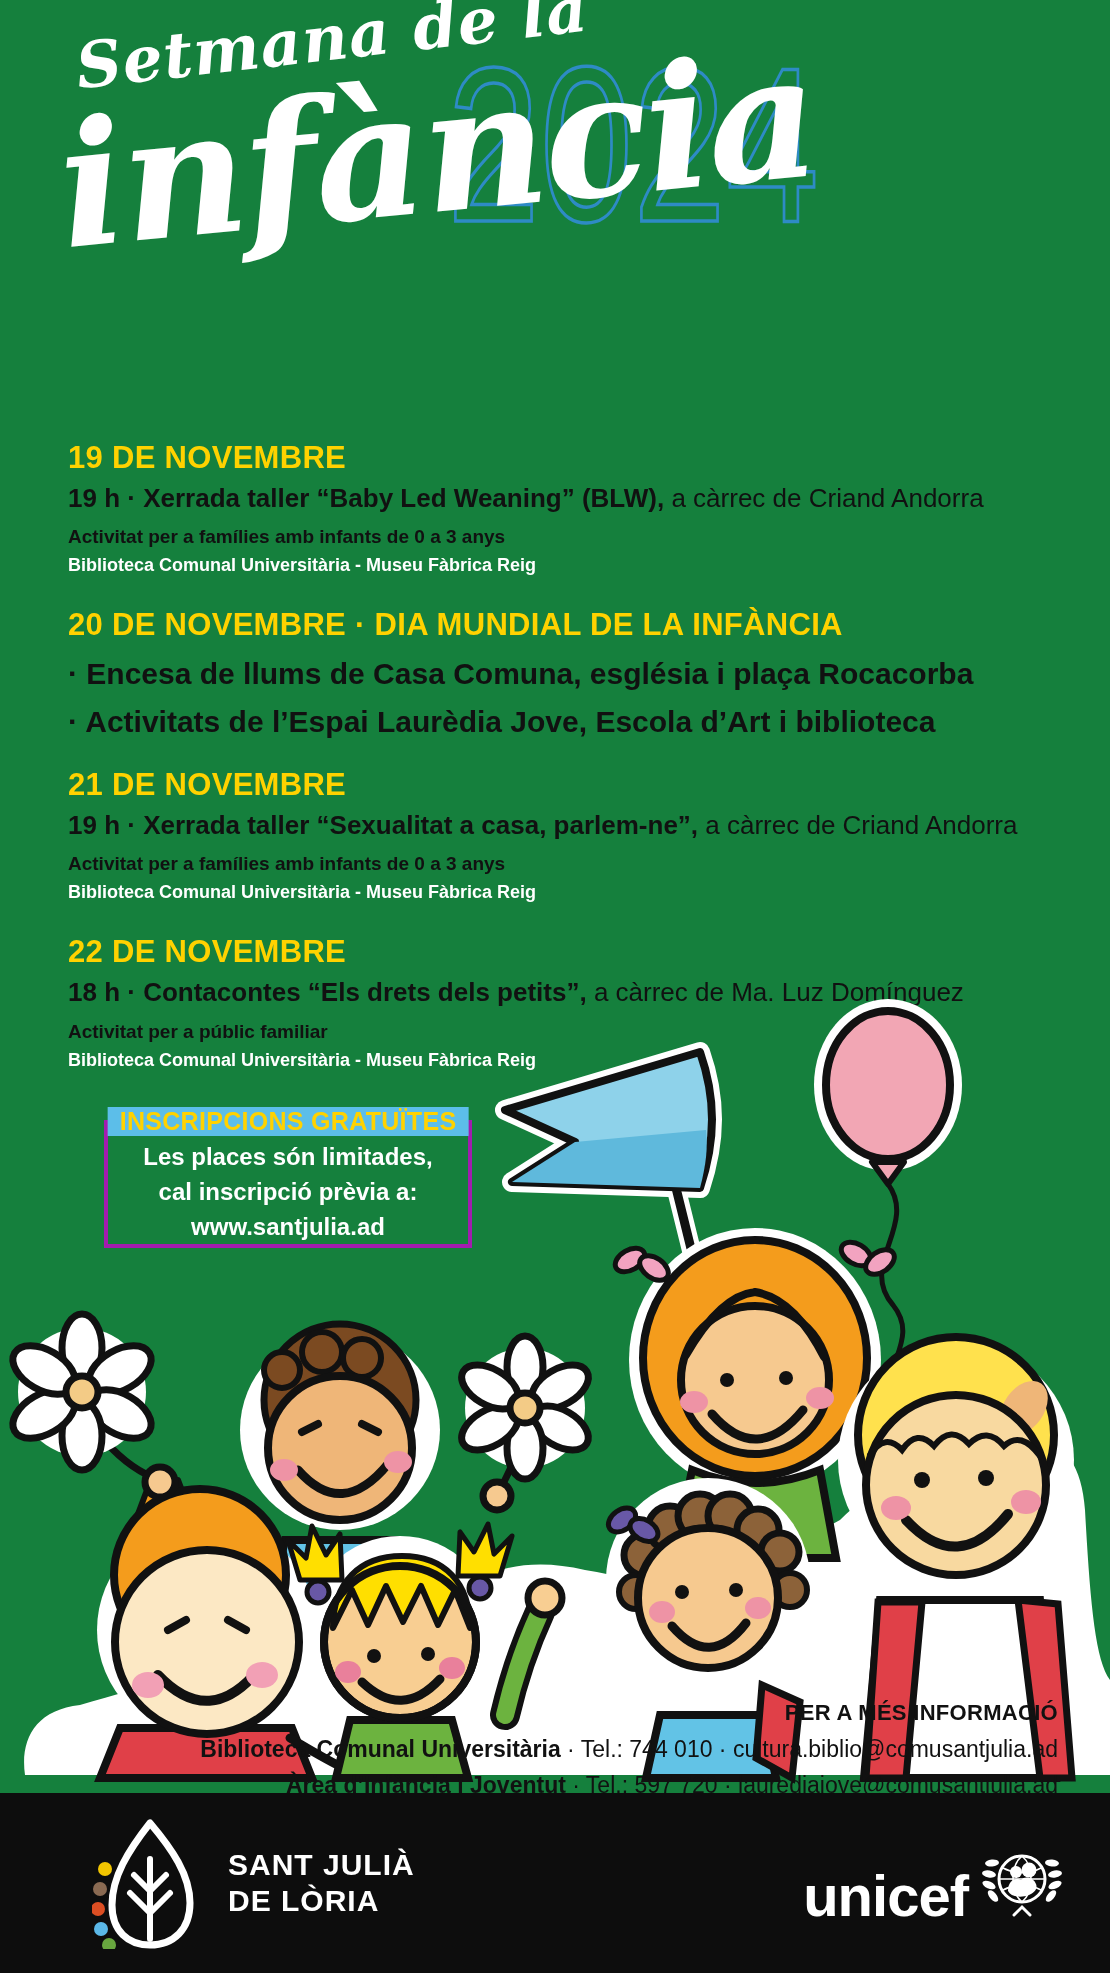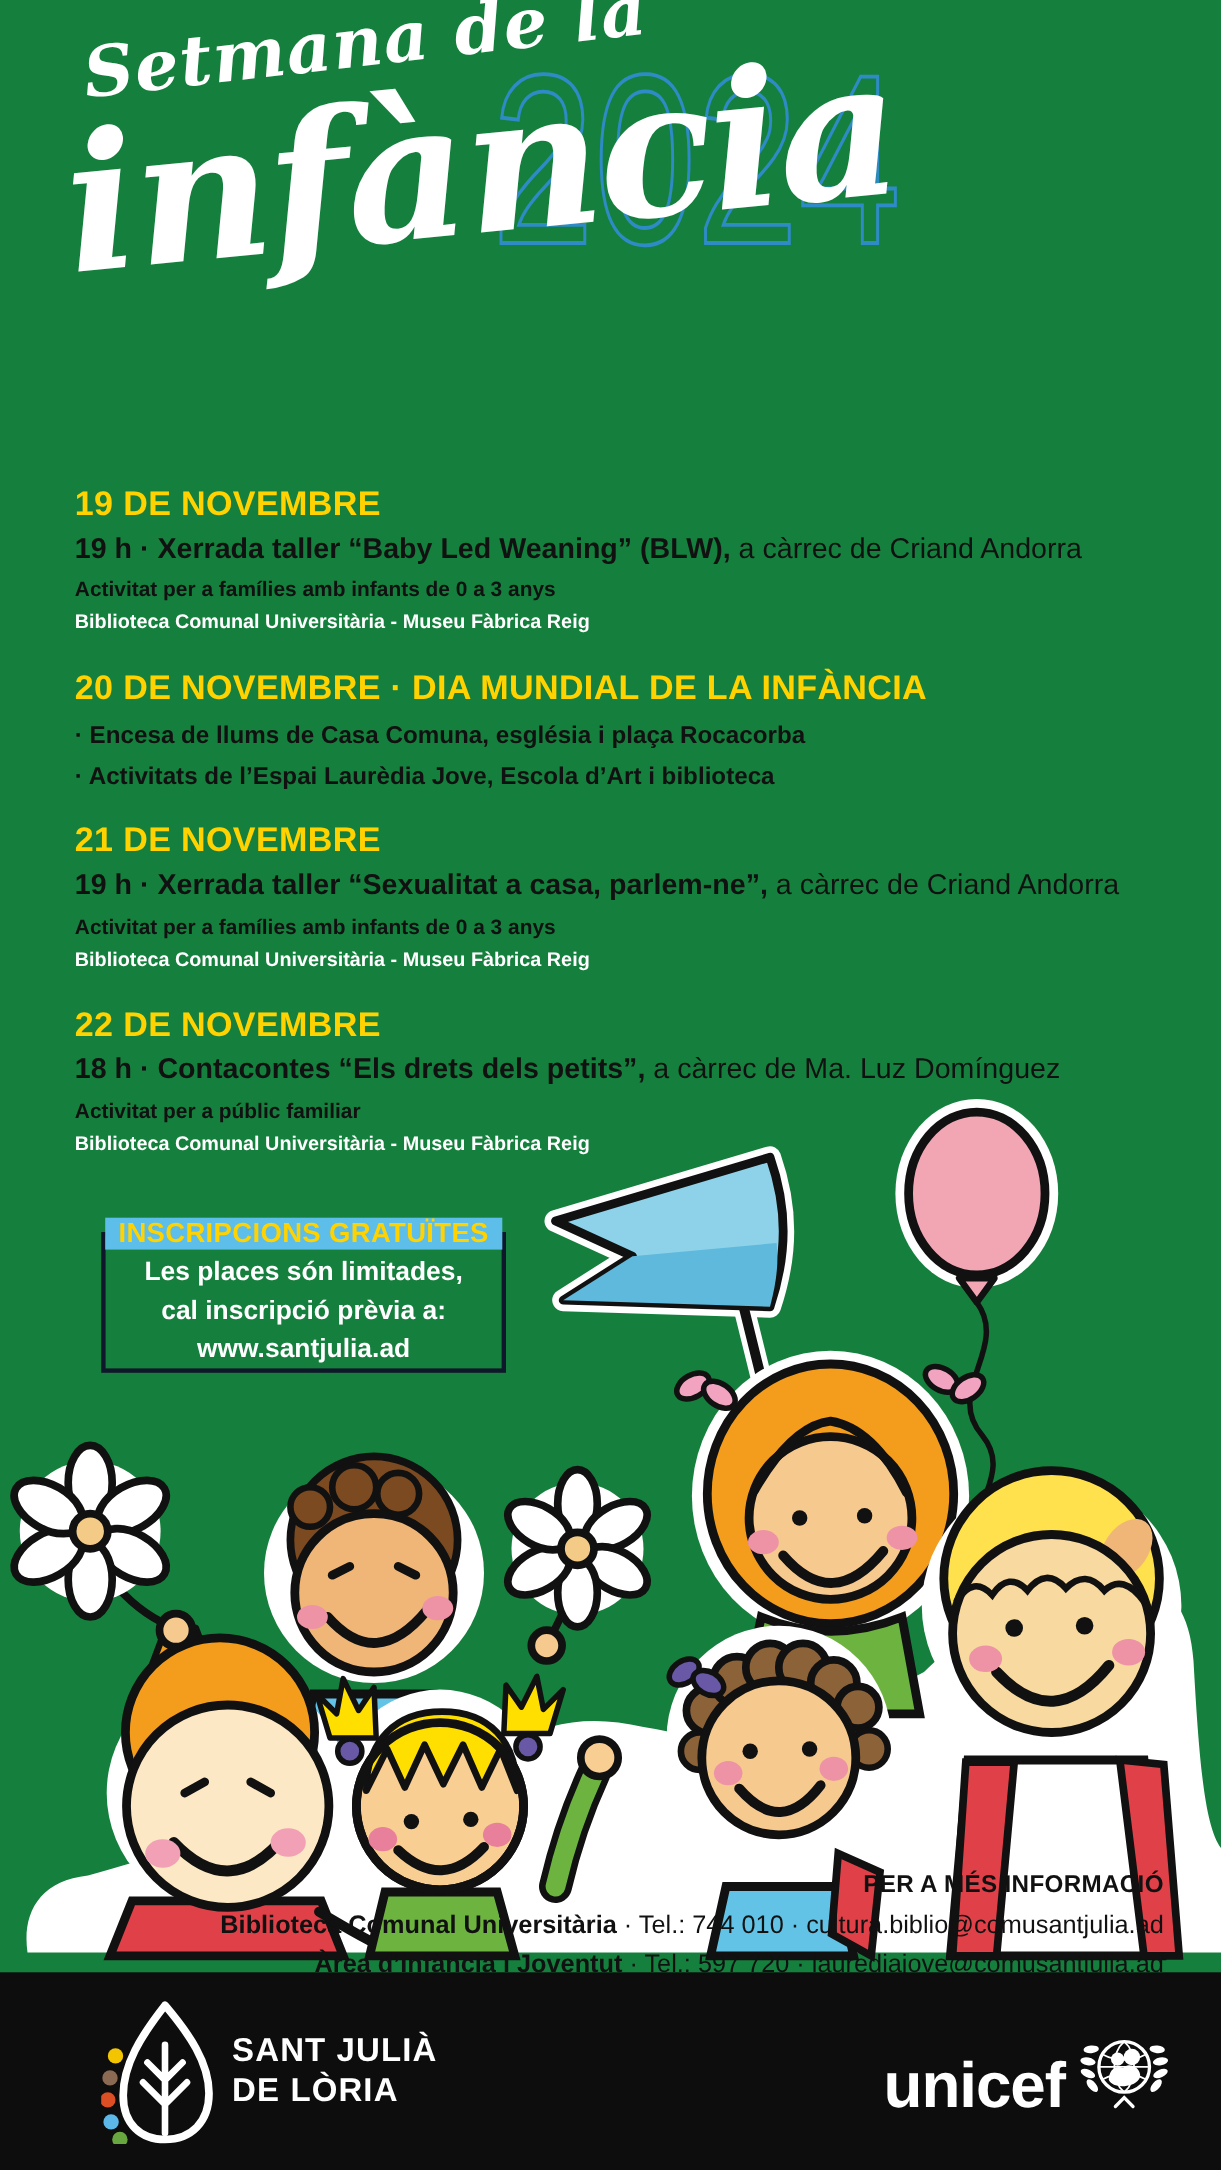--- a/index.html
+++ b/index.html
@@ -26,27 +26,27 @@
   .events{position:absolute;left:68px;top:442px;width:990px;}
   .event h2{
     margin:0 0 9px;font-size:31px;font-weight:800;color:#FFD200;
     letter-spacing:.3px;line-height:1.05;
   }
   .event .main{margin:0 0 13px;font-size:26px;line-height:1.15;color:#111;}
   .event .main b{font-weight:700;}
   .event .main span{font-weight:400;}
   .event .note{margin:0 0 7px;font-size:19px;font-weight:600;color:#111;}
   .event .venue{margin:0 0 33px;font-size:18px;font-weight:700;color:#fff;}
-  .event .bullet{margin:0 0 9px;font-size:22px;font-weight:700;color:#111;line-height:1.3;}
+  .event .bullet{margin:0 0 9px;font-size:30px;font-weight:700;color:#111;line-height:1.3;}
   .event .bullet.last{margin-bottom:28px;}
   .event h2.wide{margin-bottom:12px;}
   
   .regbox{
-    position:absolute;left:92px;top:1120px;width:368px;height:128px;
-    border:4px solid #0f172a;box-sizing:border-box;
+    position:absolute;left:104px;top:1120px;width:368px;height:128px;
+    border:4px solid #a21caf;box-sizing:border-box;
   }
   .regbox .regtitle{
     position:absolute;top:-17px;left:50%;transform:translateX(-50%);
     background:#5CBEE9;padding:0 12px;white-space:nowrap;
     color:#FFD200;font-weight:800;font-size:25px;letter-spacing:.3px;
   }
   .regbox .reglines{
     margin-top:16px;text-align:center;color:#fff;font-weight:700;
     font-size:24px;line-height:1.45;
   }
@@ -56,21 +56,21 @@
   .contact{position:absolute;left:0;right:52px;top:1700px;text-align:right;}
   .contact .ctitle{font-size:22px;font-weight:800;color:#111;margin:0 0 10px;letter-spacing:.3px;}
   .contact .crow{font-size:23px;color:#111;margin:4px 0 10px;line-height:1.15;}
   .contact .crow b{font-weight:700;}
   
   .footer{
     position:absolute;left:0;bottom:0;width:1110px;height:180px;background:#0D0D0D;
     display:flex;align-items:center;justify-content:space-between;
     padding:0 48px 0 92px;box-sizing:border-box;
   }
-  .sj{display:flex;align-items:center;gap:9px;}
+  .sj{display:flex;align-items:center;gap:26px;}
   .sj .sjtext{color:#fff;font-weight:800;font-size:30px;line-height:1.2;letter-spacing:1px;white-space:pre-line;}
   .uni{display:flex;align-items:flex-end;gap:14px;}
   .uni .uword{color:#fff;font-weight:700;font-size:58px;letter-spacing:-1px;line-height:1;}
 </style>
 </head>
 <body>
 
 <div class="poster">
 
   <svg class="year-svg" viewBox="0 0 400 220">

